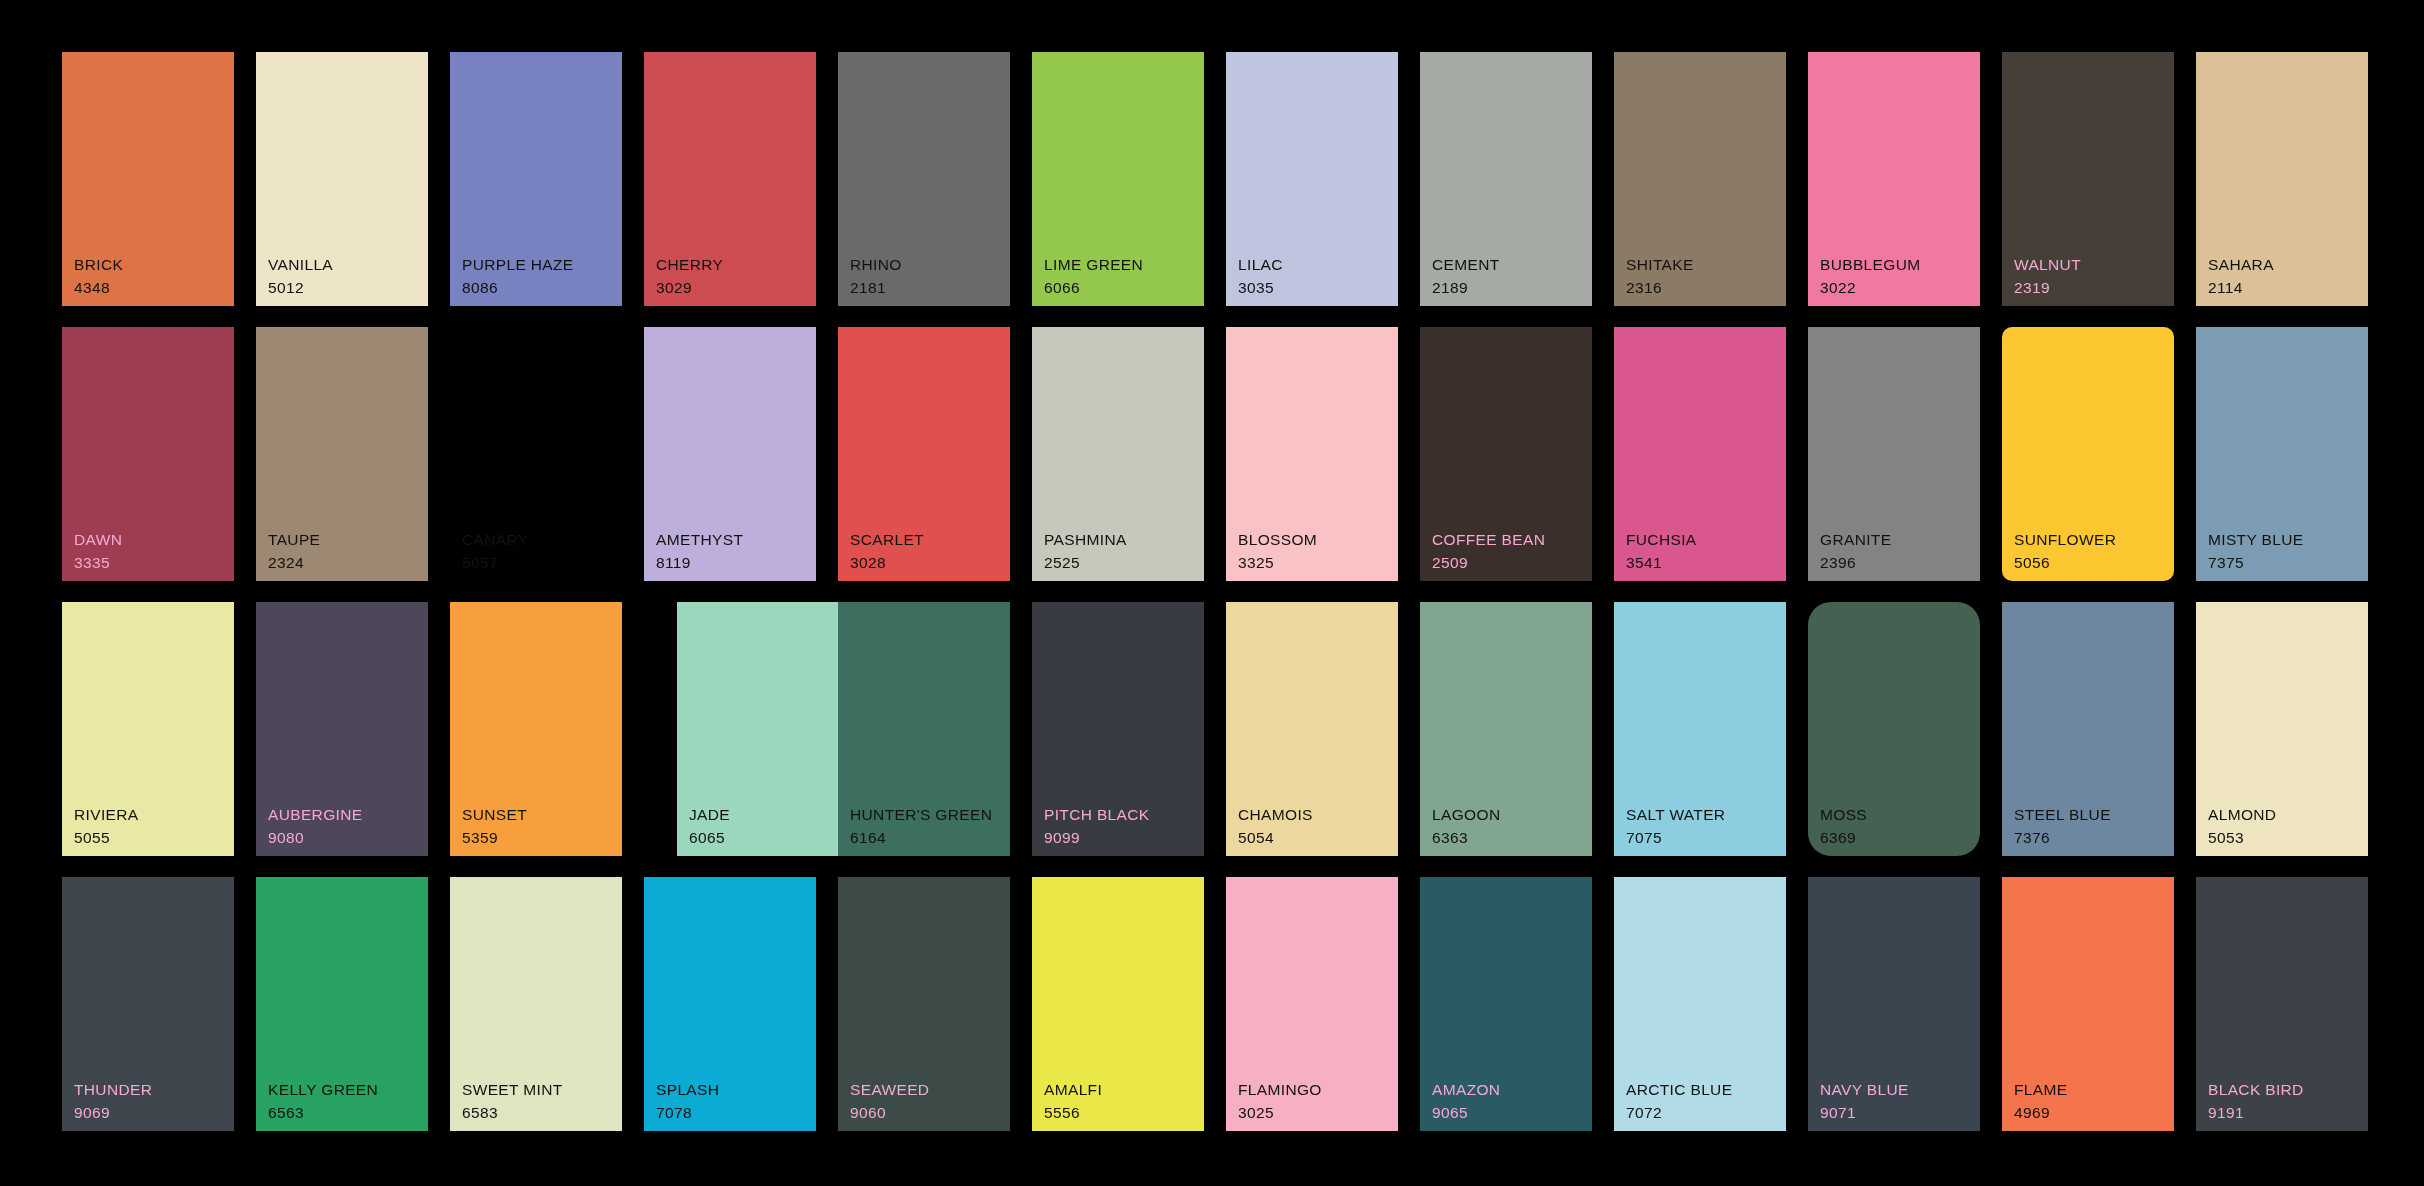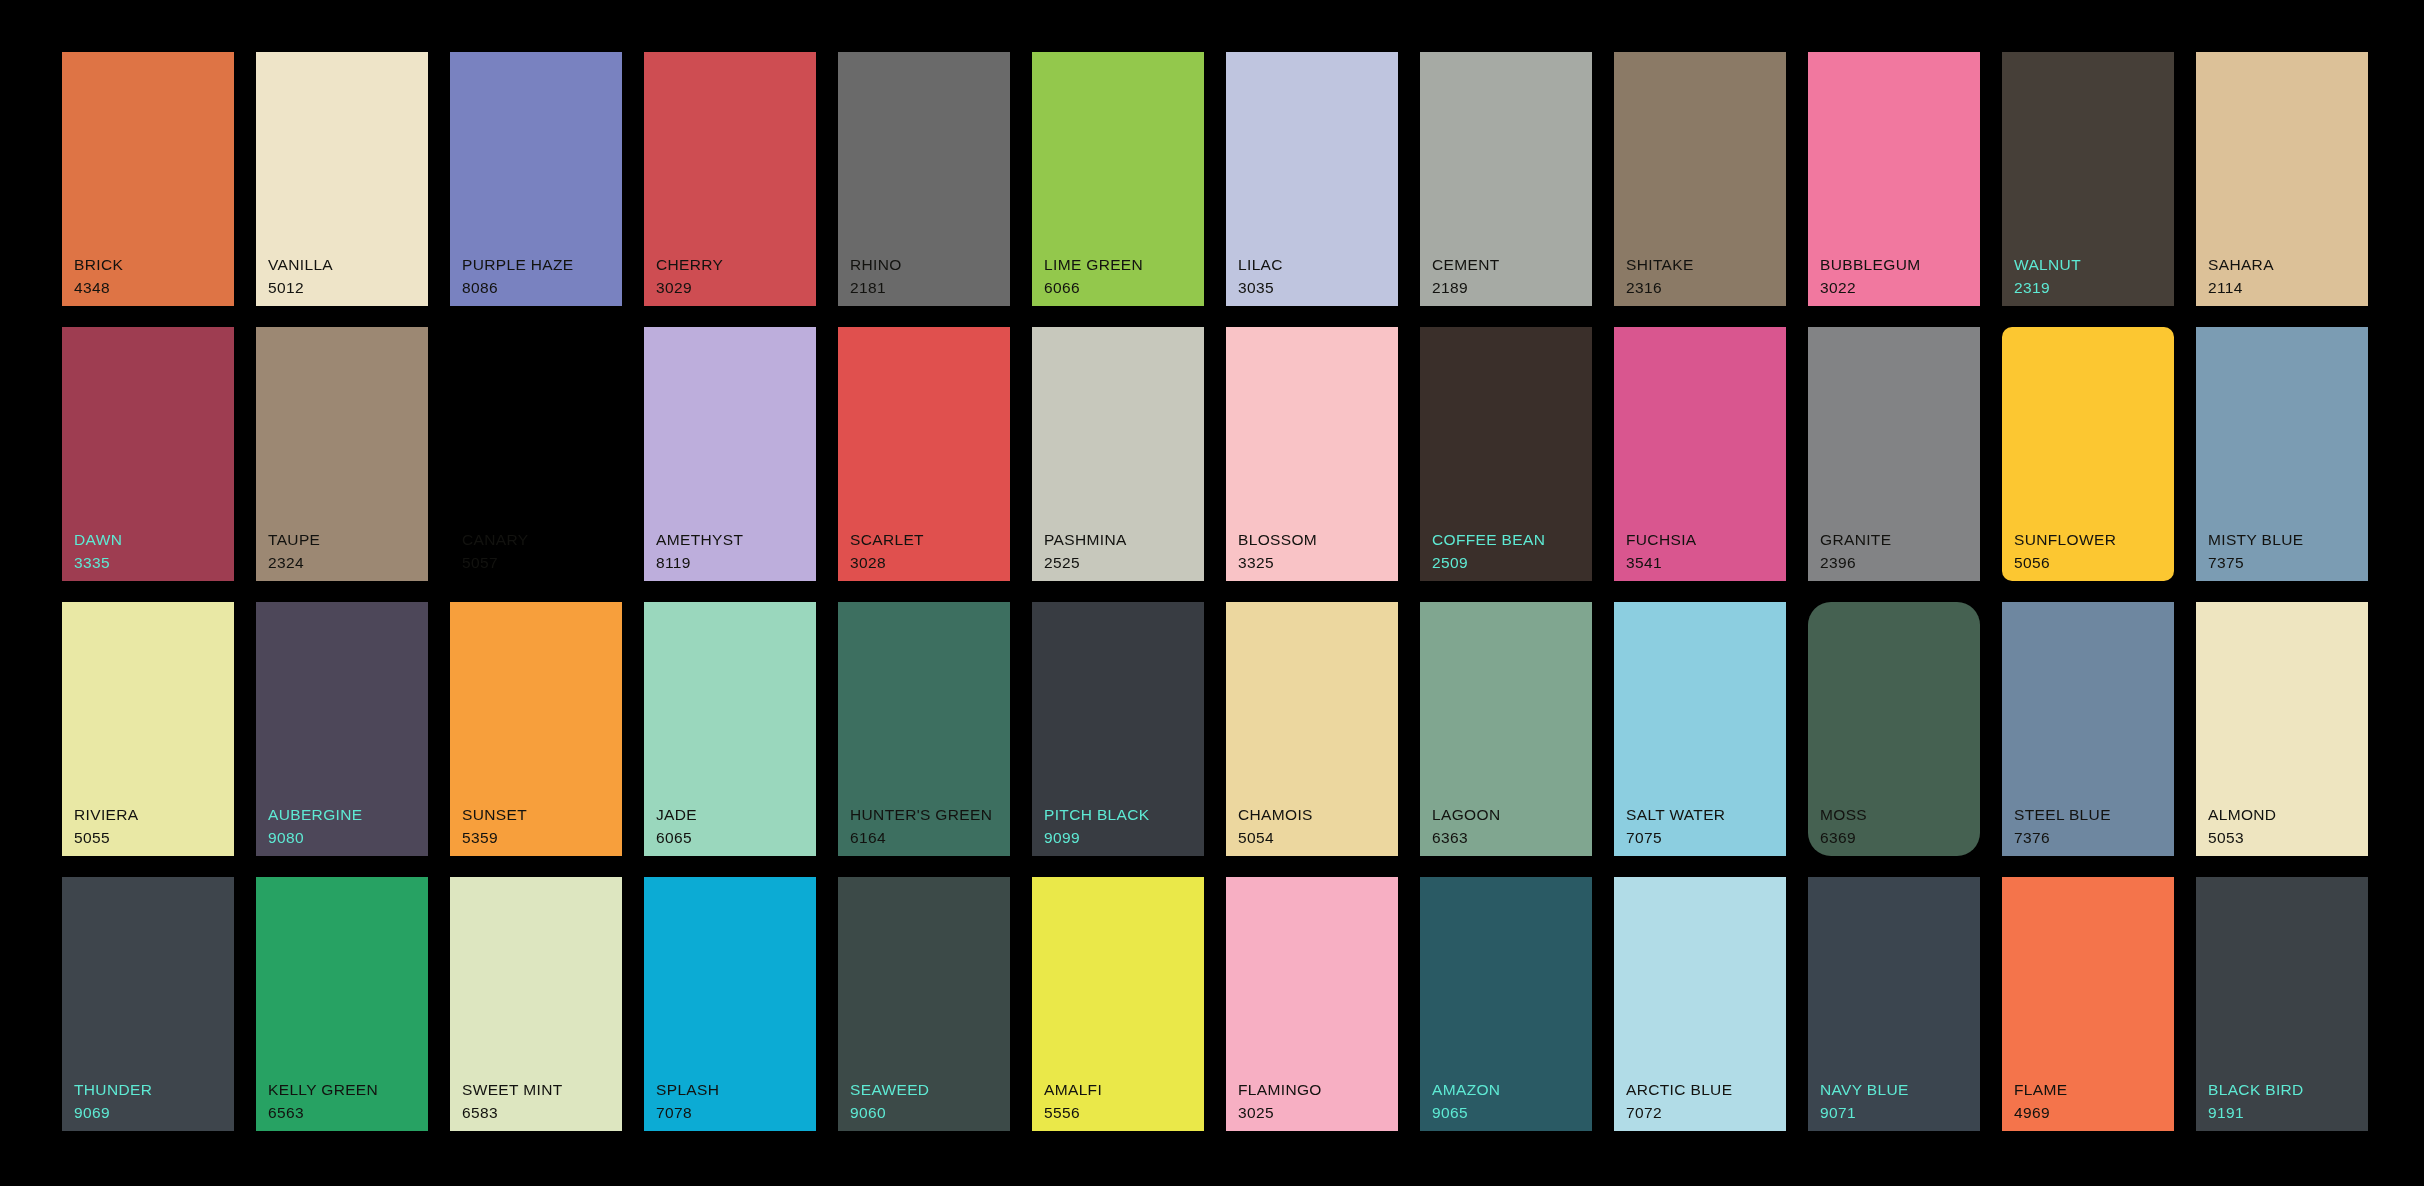--- a/index.html
+++ b/index.html
@@ -66,21 +66,21 @@
     font-size: 15.5px;
     letter-spacing: 0.35px;
     font-weight: 400;
     white-space: nowrap;
   }
 
   .ink-dark .swatch-name,
   .ink-dark .swatch-code { color: #12120f; }
 
   .ink-light .swatch-name,
-  .ink-light .swatch-code { color: #5eead4; }
+  .ink-light .swatch-code { color: #f9a8d4; }
 </style>
 </head>
 <body>
 
 <div id="palette-board">
   <div id="swatch-grid">
       <div class="swatch ink-dark" style="background: rgb(222, 116, 69);">
         <div class="swatch-label">
           <span class="swatch-name">BRICK</span>
           <span class="swatch-code">4348</span>
@@ -235,21 +235,21 @@
           <span class="swatch-name">AUBERGINE</span>
           <span class="swatch-code">9080</span>
         </div>
       </div>
       <div class="swatch ink-dark" style="background: rgb(247, 159, 60);">
         <div class="swatch-label">
           <span class="swatch-name">SUNSET</span>
           <span class="swatch-code">5359</span>
         </div>
       </div>
-      <div class="swatch ink-dark" style="background: rgb(154, 215, 189);">
+      <div class="swatch ink-dark" style="background: rgb(154, 215, 189); margin-left: 33px;">
         <div class="swatch-label">
           <span class="swatch-name">JADE</span>
           <span class="swatch-code">6065</span>
         </div>
       </div>
       <div class="swatch ink-dark" style="background: rgb(61, 111, 96);">
         <div class="swatch-label">
           <span class="swatch-name">HUNTER'S GREEN</span>
           <span class="swatch-code">6164</span>
         </div>

